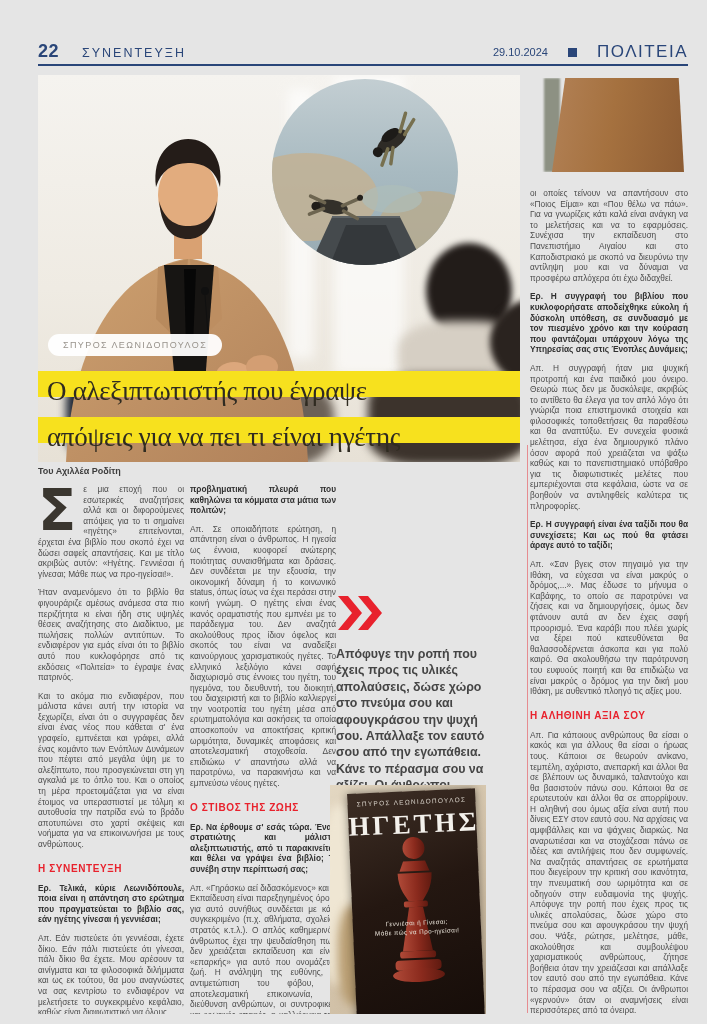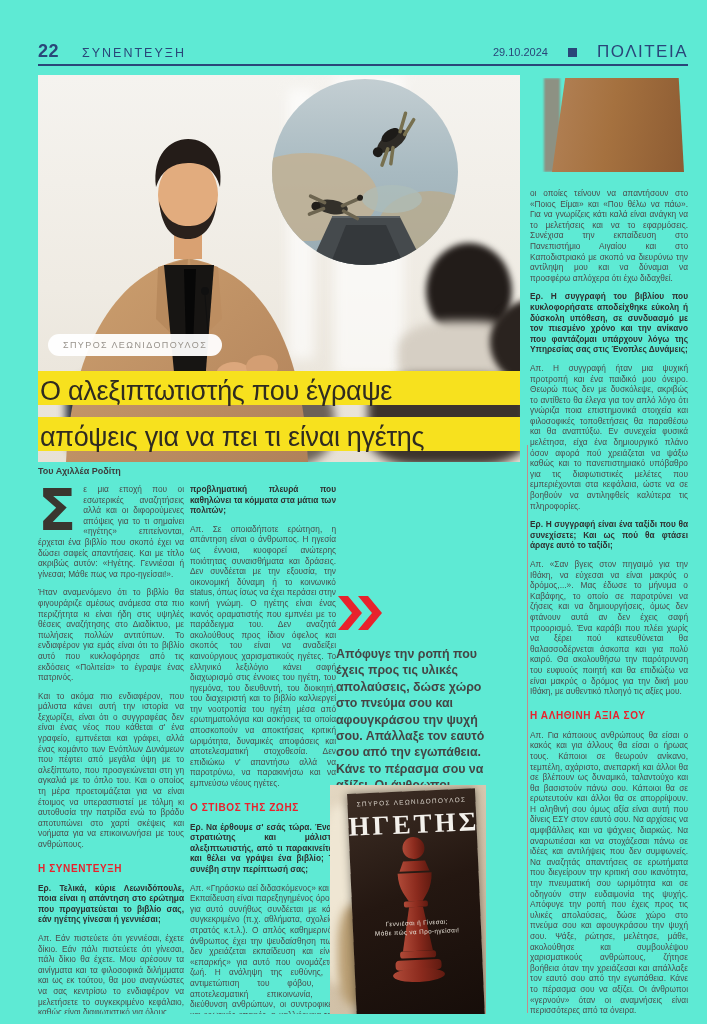--- a/index.html
+++ b/index.html
@@ -1,16 +1,16 @@
 <!DOCTYPE html>
 <html lang="el"><head>
 <meta charset="utf-8">
 <style>
   html,body{margin:0;padding:0;background:#ffffff;}
-  .page{position:relative;width:707px;height:1024px;background:#5eead4;overflow:hidden;
+  .page{position:relative;width:707px;height:1024px;background:#e5e5e5;overflow:hidden;
         font-family:"Liberation Sans",sans-serif;-webkit-font-smoothing:antialiased;}
 
   
   .hdr-pagenum{position:absolute;left:38px;top:41px;font-size:18px;font-weight:bold;color:#2a4679;letter-spacing:.5px;}
   .hdr-section{position:absolute;left:82px;top:46px;font-size:12.5px;color:#2a4679;letter-spacing:2px;}
   .hdr-right{position:absolute;right:19px;top:42px;display:flex;align-items:center;gap:20px;}
   .hdr-date{font-size:11px;color:#2a4679;}
   .hdr-sq{width:9px;height:9px;background:#2a4679;display:inline-block;}
   .hdr-masthead{font-size:17px;color:#2a4679;letter-spacing:1.5px;font-weight:400;}
   .hdr-rule{position:absolute;left:38px;top:64px;width:650px;height:2px;background:#2a4679;}
@@ -29,23 +29,23 @@
   .man-svg{position:absolute;left:0;top:0;}
 
   
   .inset{position:absolute;left:234px;top:4px;width:186px;height:186px;border-radius:50%;overflow:hidden;}
 
   
   .caption-pill{position:absolute;left:10px;top:259px;background:rgba(255,255,255,.95);border-radius:14px;
                 padding:6px 15px;font-size:9px;color:#98938c;letter-spacing:1.4px;}
 
   
-  .hl-bar{position:absolute;left:0;width:482px;height:34px;background:#f7e11e;
-          font-family:Liberation Sans, sans-serif;font-size:27px;line-height:41px;color:#2f2b21;
-          padding-left:2px;box-sizing:border-box;white-space:nowrap;letter-spacing:-.3px;}
+  .hl-bar{position:absolute;left:0;width:482px;height:26px;background:#f7e11e;
+          font-family:Liberation Serif, serif;font-size:27px;line-height:41px;color:#2f2b21;
+          padding-left:9px;box-sizing:border-box;white-space:nowrap;letter-spacing:-.3px;}
   .hl-bar1{top:296px;} .hl-bar2{top:342px;}
 
   
   .wood-wrap{position:absolute;left:540px;top:78px;width:148px;height:94px;overflow:hidden;}
   .wood-gray{position:absolute;left:4px;top:0;width:16px;height:94px;background:#8d9183;filter:blur(1px);}
   .wood{position:absolute;left:12px;top:0;width:132px;height:94px;
         background:linear-gradient(100deg,#b28156 0%,#a5713f 45%,#8d5c33 100%);
         clip-path:polygon(10% 0,96% 0,100% 100%,0 100%);}
 
   
@@ -227,21 +227,21 @@
       </svg>
       <div class="subtitle">
         <div>Γεννιέσαι ή Γίνεσαι;</div>
         <div>Μάθε πώς να Προ-ηγείσαι!</div>
       </div>
     </div>
   </div>
 
   <div class="col col4">
     <p class="a">οι οποίες τείνουν να απαντήσουν στο «Ποιος Είμαι» και «Που θέλω να πάω». Για να γνωρίζεις κάτι καλά είναι ανάγκη να το μελετήσεις και να το εφαρμόσεις. Συνέχισα την εκπαίδευση στο Πανεπιστήμιο Αιγαίου και στο Καποδιστριακό με σκοπό να διευρύνω την αντίληψη μου και να δύναμαι να προσφέρω απλόχερα ότι έχω διδαχθεί.</p>
-    <p class="q">Ερ. Η συγγραφή του βιβλίου που κυκλοφορήσατε αποδείχθηκε εύκολη ή δύσκολη υπόθεση, σε συνδυασμό με τον πιεσμένο χρόνο και την ανίκανο που φαντάζομαι υπάρχουν λόγω της Υπηρεσίας σας στις Ένοπλες Δυνάμεις;</p>
+    <p class="q">Ερ. Η συγγραφή του βιβλίου που κυκλοφορήσατε αποδείχθηκε εύκολη ή δύσκολη υπόθεση, σε συνδυασμό με τον πιεσμένο χρόνο και την κούραση που φαντάζομαι υπάρχουν λόγω της Υπηρεσίας σας στις Ένοπλες Δυνάμεις;</p>
     <p class="a">Απ. Η συγγραφή ήταν μια ψυχική προτροπή και ένα παιδικό μου όνειρο. Θεωρώ πως δεν με δυσκόλεψε, ακριβώς το αντίθετο θα έλεγα για τον απλό λόγο ότι γνώριζα ποια επιστημονικά στοιχεία και φιλοσοφικές τοποθετήσεις θα παραθέσω και θα αναπτύξω. Εν συνεχεία φυσικά μελέτησα, είχα ένα δημιουργικό πλάνο όσον αφορά πού χρειάζεται να ψάξω καθώς και το πανεπιστημιακό υπόβαθρο για τις διαφωτιστικές μελέτες που εμπεριέχονται στα κεφάλαια, ώστε να σε βοηθούν να αντιληφθείς καλύτερα τις πληροφορίες.</p>
     <p class="q">Ερ. Η συγγραφή είναι ένα ταξίδι που θα συνεχίσετε; Και ως πού θα φτάσει άραγε αυτό το ταξίδι;</p>
     <p class="a">Απ. «Σαν βγεις στον πηγαιμό για την Ιθάκη, να εύχεσαι να είναι μακρύς ο δρόμος,...». Μας έδωσε το μήνυμα ο Καβάφης, το οποίο σε παροτρύνει να ζήσεις και να δημιουργήσεις, όμως δεν φτάνουν αυτά αν δεν έχεις σαφή προορισμό. Ένα καράβι που πλέει χωρίς να ξέρει πού κατευθύνεται θα θαλασσοδέρνεται άσκοπα και για πολύ καιρό. Θα ακολουθήσω την παρότρυνση του ευφυούς ποιητή και θα επιδιώξω να είναι μακρύς ο δρόμος για την δική μου Ιθάκη, με αυθεντικό πλοηγό τις αξίες μου.</p>
     <div class="sec-head">Η ΑΛΗΘΙΝΗ ΑΞΙΑ ΣΟΥ</div>
     <p class="a">Απ. Για κάποιους ανθρώπους θα είσαι ο κακός και για άλλους θα είσαι ο ήρωας τους. Κάποιοι σε θεωρούν ανίκανο, τεμπέλη, αχάριστο, ανεπαρκή και άλλοι θα σε βλέπουν ως δυναμικό, ταλαντούχο και θα βασιστούν πάνω σου. Κάποιοι θα σε ερωτευτούν και άλλοι θα σε απορρίψουν. Η αληθινή σου όμως αξία είναι αυτή που δίνεις ΕΣΥ στον εαυτό σου. Να αρχίσεις να αμφιβάλλεις και να ψάχνεις διαρκώς. Να αναρωτιέσαι και να στοχάζεσαι πάνω σε ιδέες και αντιλήψεις που δεν συμφωνείς. Να αναζητάς απαντήσεις σε ερωτήματα που διεγείρουν την κριτική σου ικανότητα, την πνευματική σου ωριμότητα και σε οδηγούν στην ευδαιμονία της ψυχής. Απόφυγε την ροπή που έχεις προς τις υλικές απολαύσεις, δώσε χώρο στο πνεύμα σου και αφουγκράσου την ψυχή σου. Ψάξε, ρώτησε, μελέτησε, μάθε, ακολούθησε και συμβουλέψου χαρισματικούς ανθρώπους, ζήτησε βοήθεια όταν την χρειάζεσαι και απάλλαξε τον εαυτό σου από την εγωπάθεια. Κάνε το πέρασμα σου να αξίζει. Οι άνθρωποι «γερνούν» όταν οι αναμνήσεις είναι περισσότερες από τα όνειρα.</p>
   </div>
 
 </div>
 
 </body></html>

